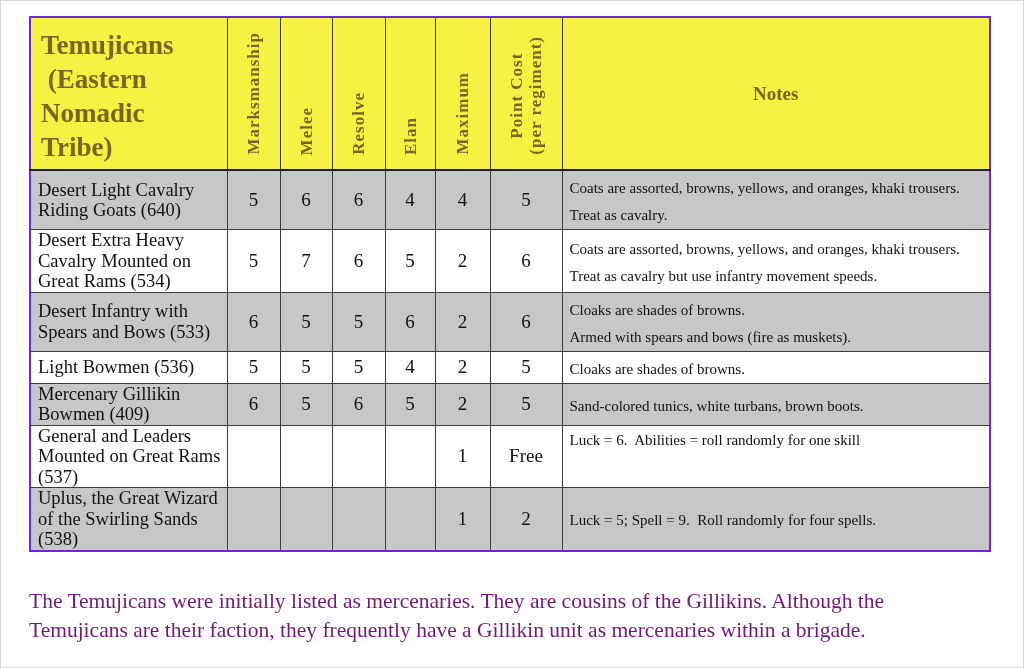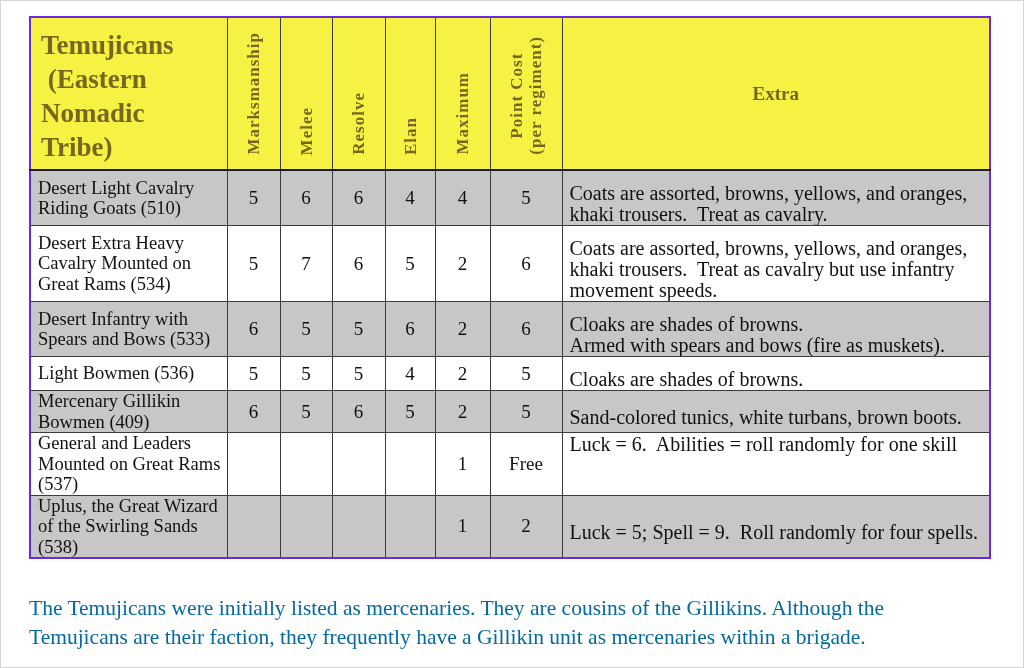--- a/index.html
+++ b/index.html
@@ -81,33 +81,33 @@
     padding: 0 4px 0 7px;
     vertical-align: middle;
   }
   td.stat-cell {
     font-size: 19px;
     text-align: center;
     vertical-align: middle;
     padding: 0;
   }
   td.notes-cell {
-    font-size: 20px;
-    line-height: 21px;
-    padding: 12px 4px 0 7px;
+    font-size: 15px;
+    line-height: 27px;
+    padding: 4px 4px 0 7px;
     vertical-align: middle;
     white-space: pre-wrap;
   }
   tbody.data tr:nth-child(6) td.notes-cell { vertical-align: top; padding-top: 1px; margin-left: 28px; }
   .footer-para {
     width: 948px;
     margin: 35px 0 0 28px;
     font-size: 21.5px;
     line-height: 29px;
-    color: #0369a1;
+    color: #701a75;
   }
 </style>
 </head>
 <body>
 
 <table class="stats">
   <colgroup>
     <col style="width:197px">
     <col style="width:53px">
     <col style="width:52px">
@@ -137,26 +137,26 @@
       <td class="rot-cell">
         <span class="rot">Elan</span>
       </td>
       <td class="rot-cell">
         <span class="rot">Maximum</span>
       </td>
       <td class="rot-cell">
         <span class="rot">Point Cost
 (per regiment)</span>
       </td>
-      <td class="notes-header">Extra</td>
+      <td class="notes-header">Notes</td>
     </tr>
   </tbody>
   <tbody class="data">
       <tr>
-        <td class="name-cell">Desert Light Cavalry Riding Goats (510)</td>
+        <td class="name-cell">Desert Light Cavalry Riding Goats (640)</td>
         <td class="stat-cell">5</td>
         <td class="stat-cell">6</td>
         <td class="stat-cell">6</td>
         <td class="stat-cell">4</td>
         <td class="stat-cell">4</td>
         <td class="stat-cell">5</td>
         <td class="notes-cell">Coats are assorted, browns, yellows, and oranges, khaki trousers.  Treat as cavalry.</td>
       </tr>
       <tr>
         <td class="name-cell">Desert Extra Heavy Cavalry Mounted on Great Rams (534)</td>

